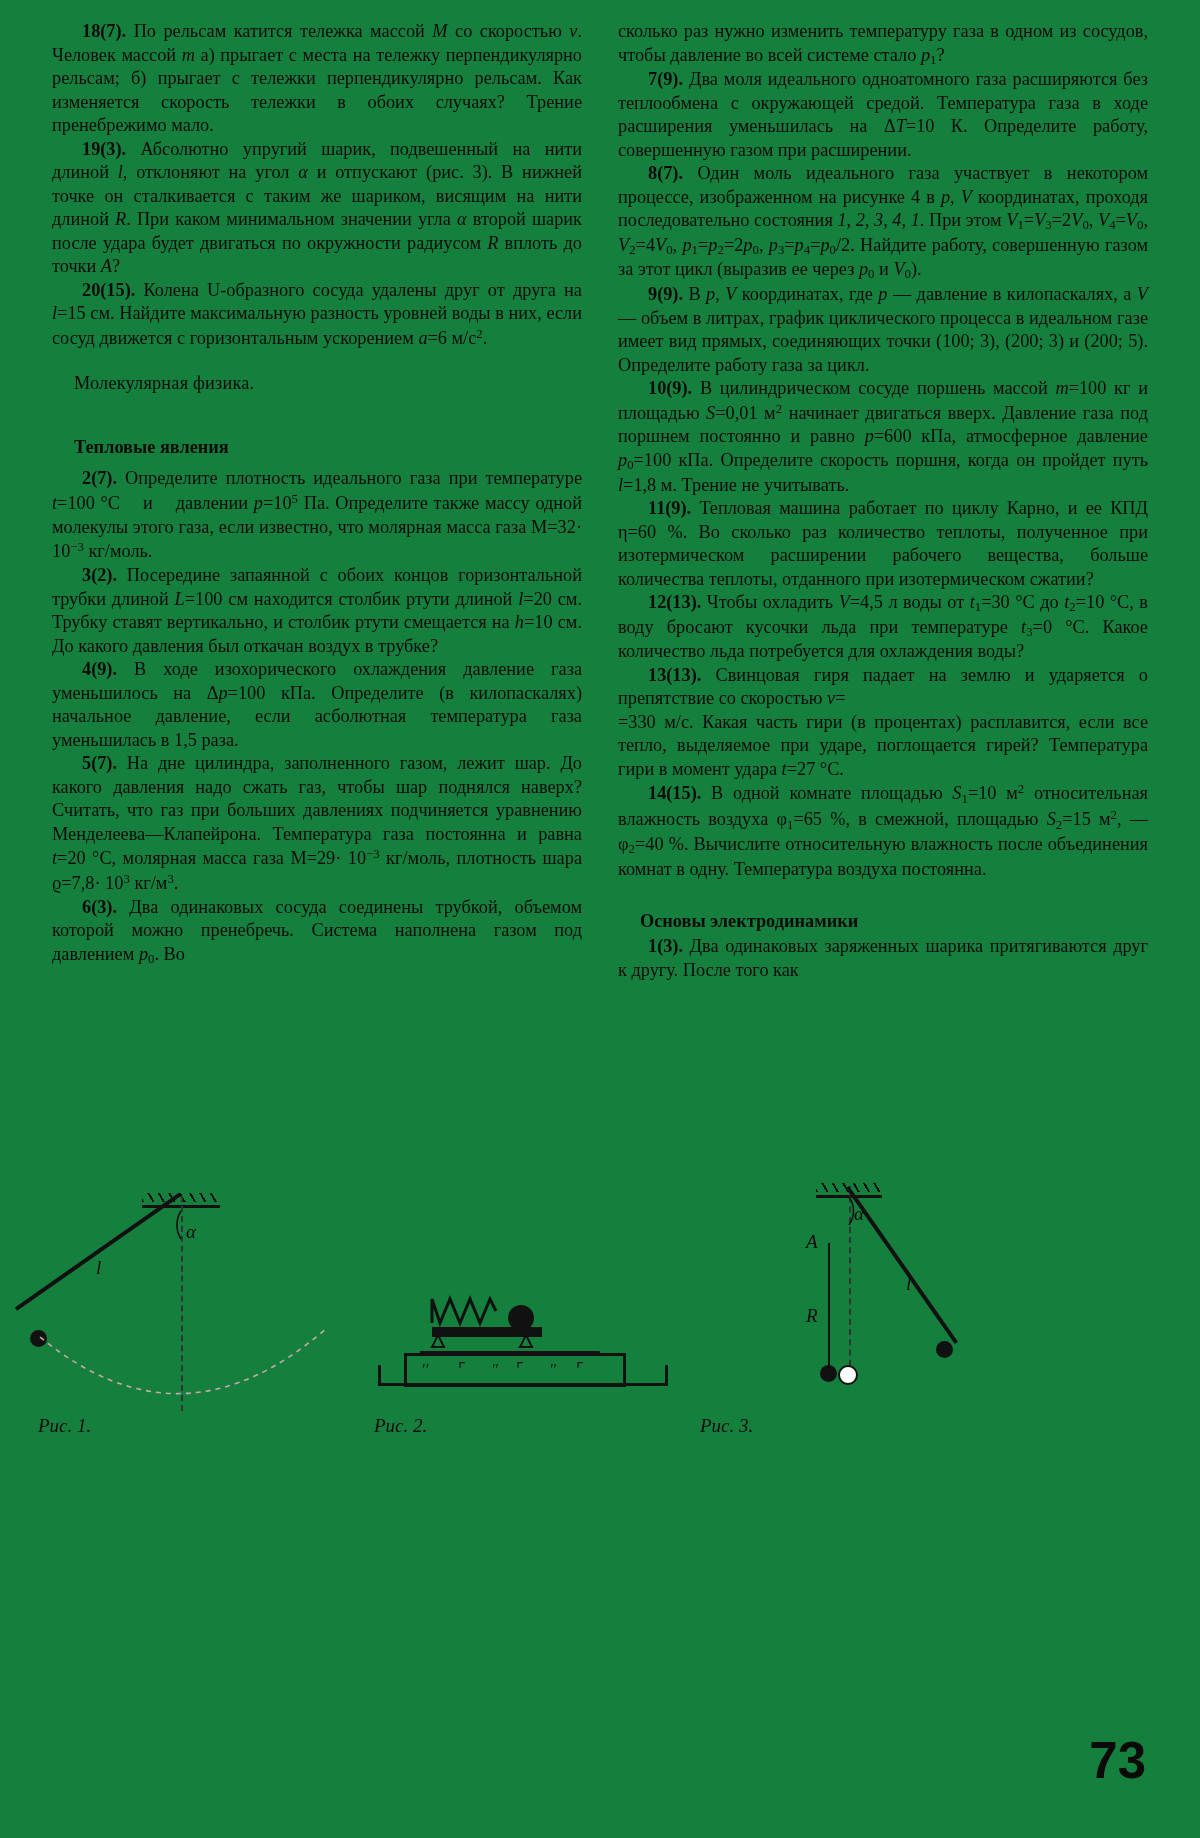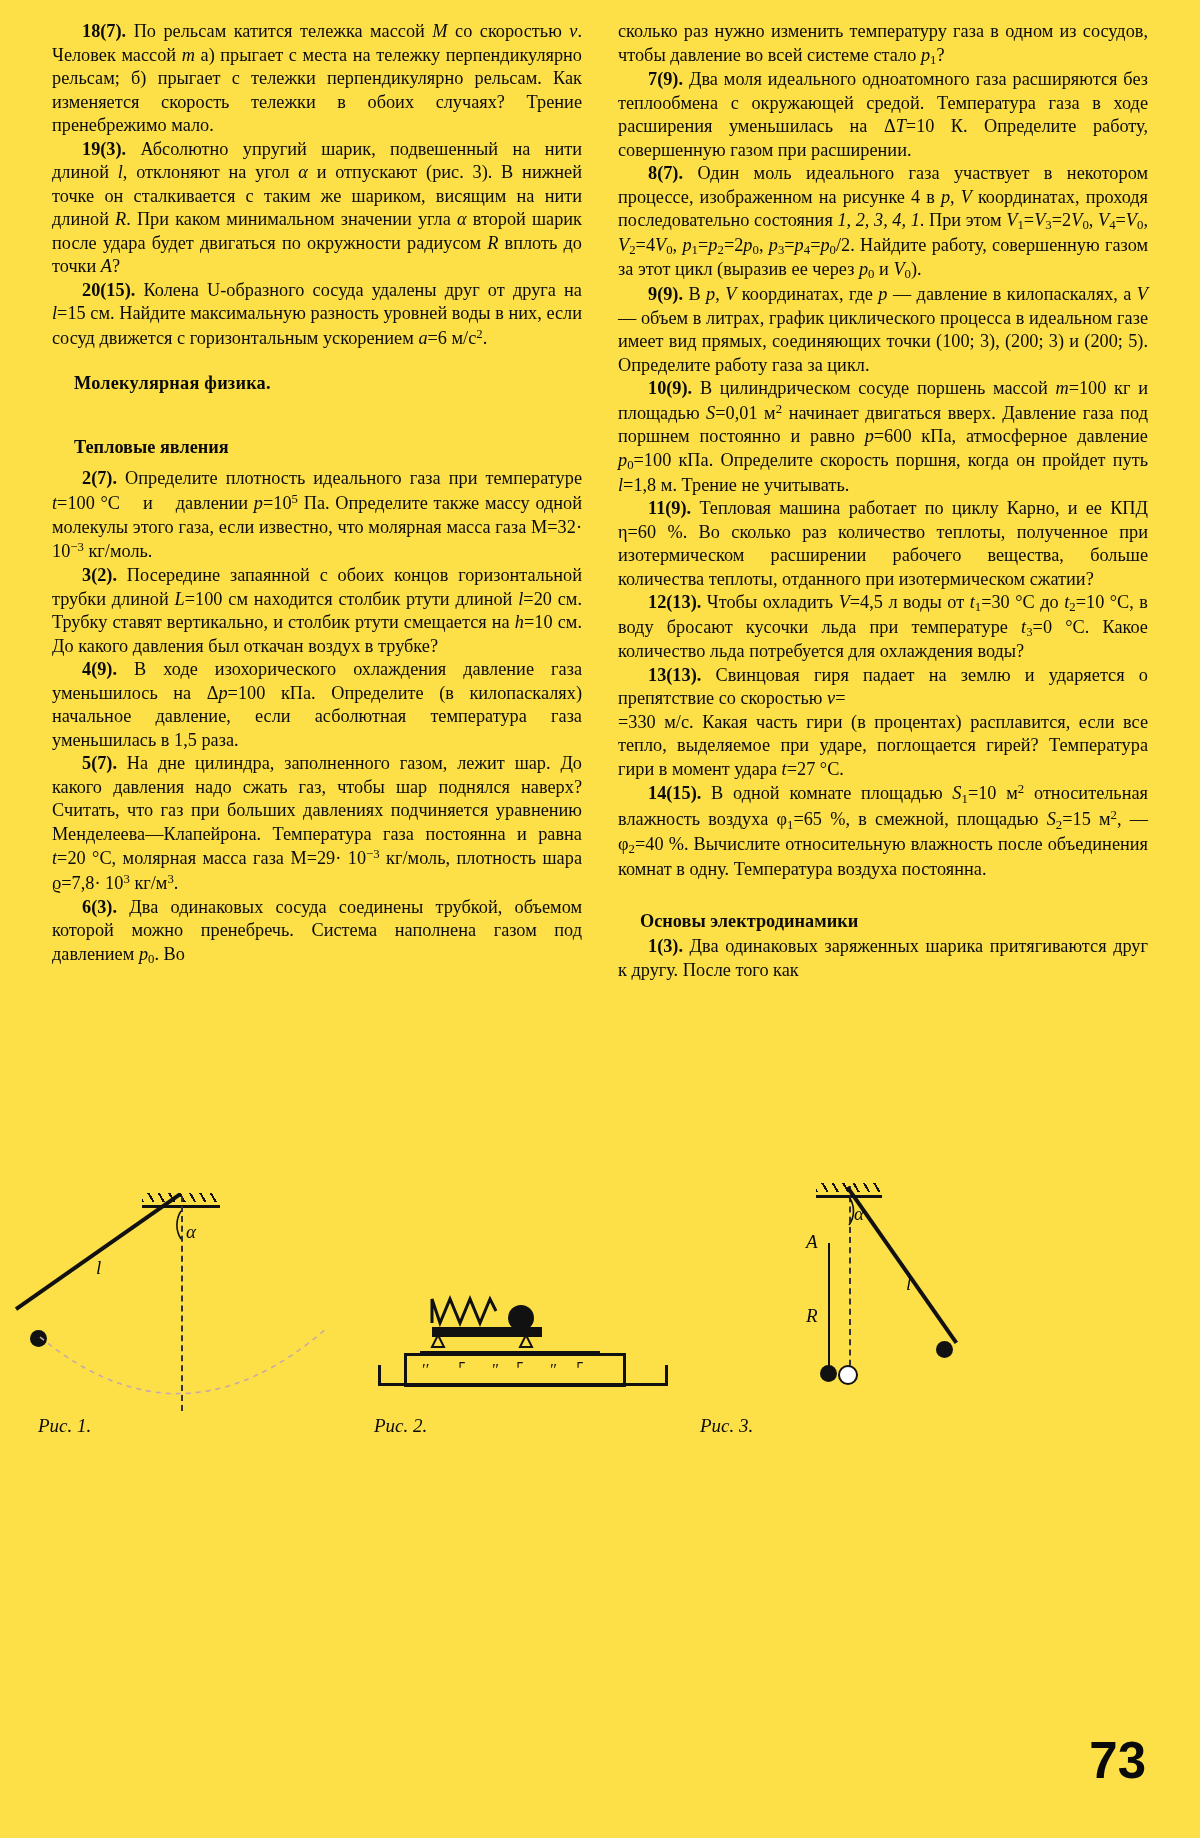--- a/index.html
+++ b/index.html
@@ -4,21 +4,21 @@
 <style>
   html, body {
     margin: 0;
     padding: 0;
     background: #ffffff;
   }
   #page {
     position: relative;
     width: 1200px;
     height: 1838px;
-    background: #fde047;
+    background: #15803d;
     font-family: "Liberation Serif", serif;
     color: #0a0a0a;
     overflow: hidden;
   }
   .columns {
     position: absolute;
     left: 52px;
     top: 20px;
     width: 1096px;
     display: flex;
@@ -33,21 +33,21 @@
     hyphens: manual;
   }
   p {
     margin: 0;
     text-indent: 30px;
   }
   p.noind { text-indent: 0; }
   .num { font-weight: bold; }
   i, .it { font-style: italic; }
   .sec {
-    font-weight: bold;
+    font-weight: normal;
     text-indent: 22px;
     margin-top: 22px;
     margin-bottom: 16px;
     letter-spacing: .2px;
   }
   .sec2 {
     font-weight: bold;
     text-indent: 22px;
     margin-bottom: 8px;
     margin-top: 40px;

